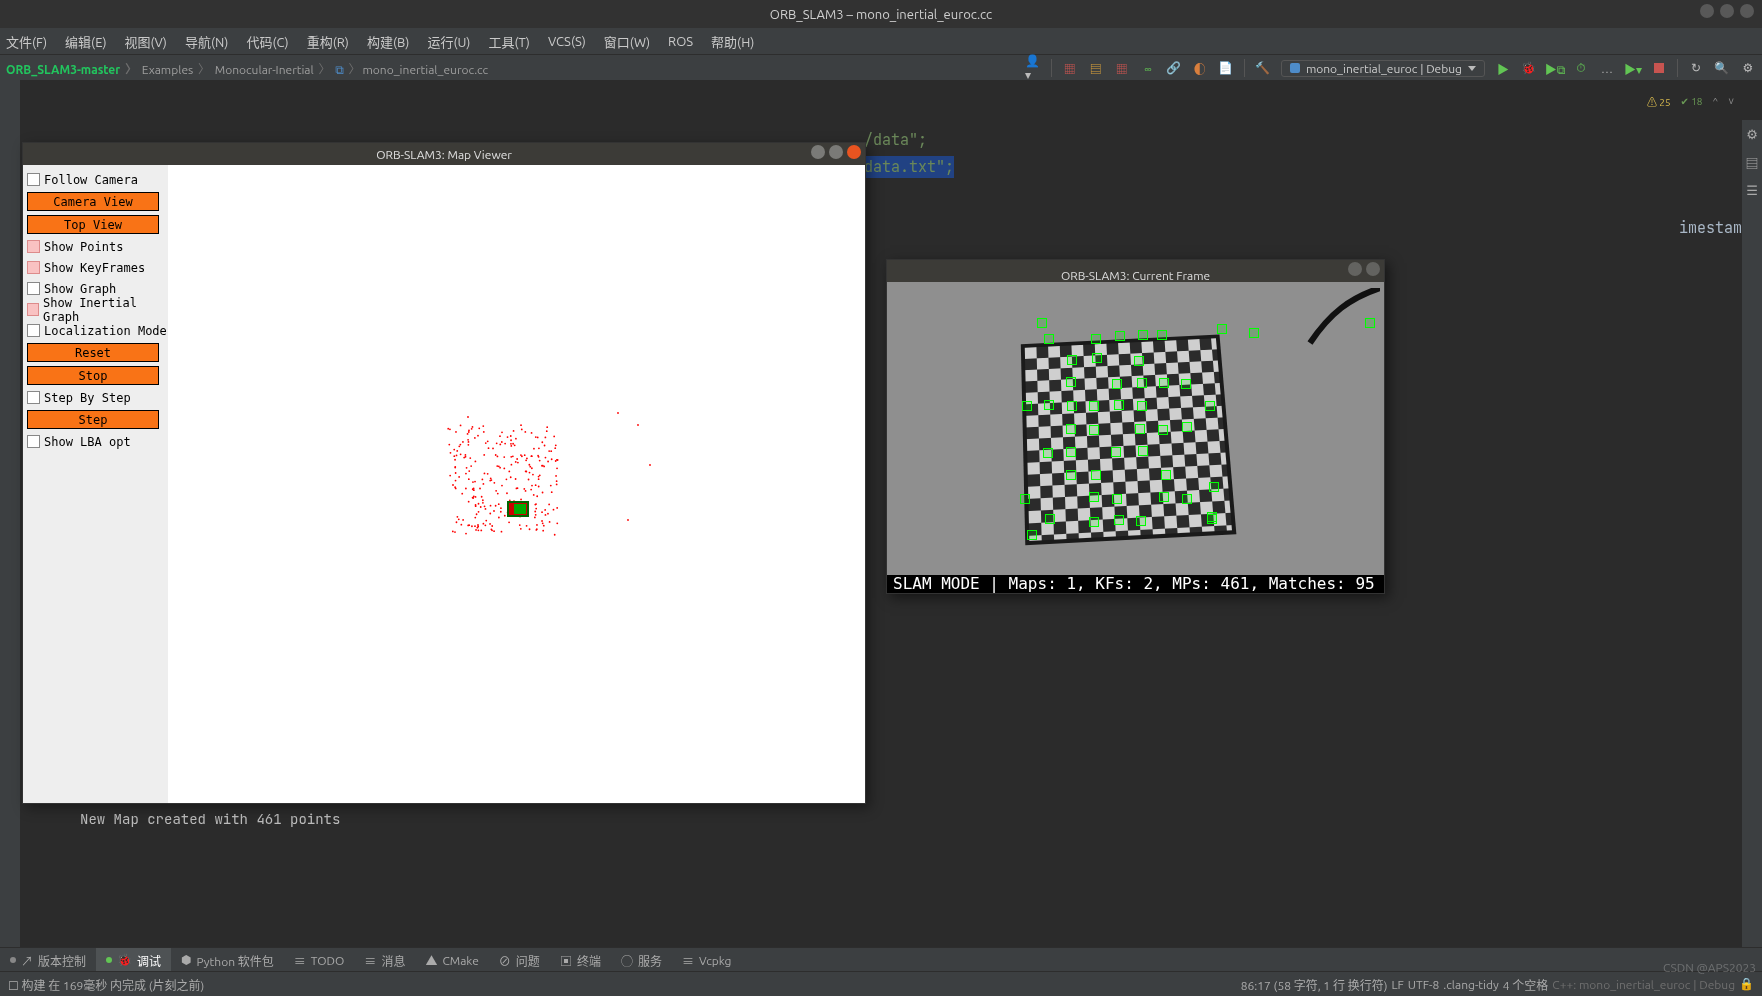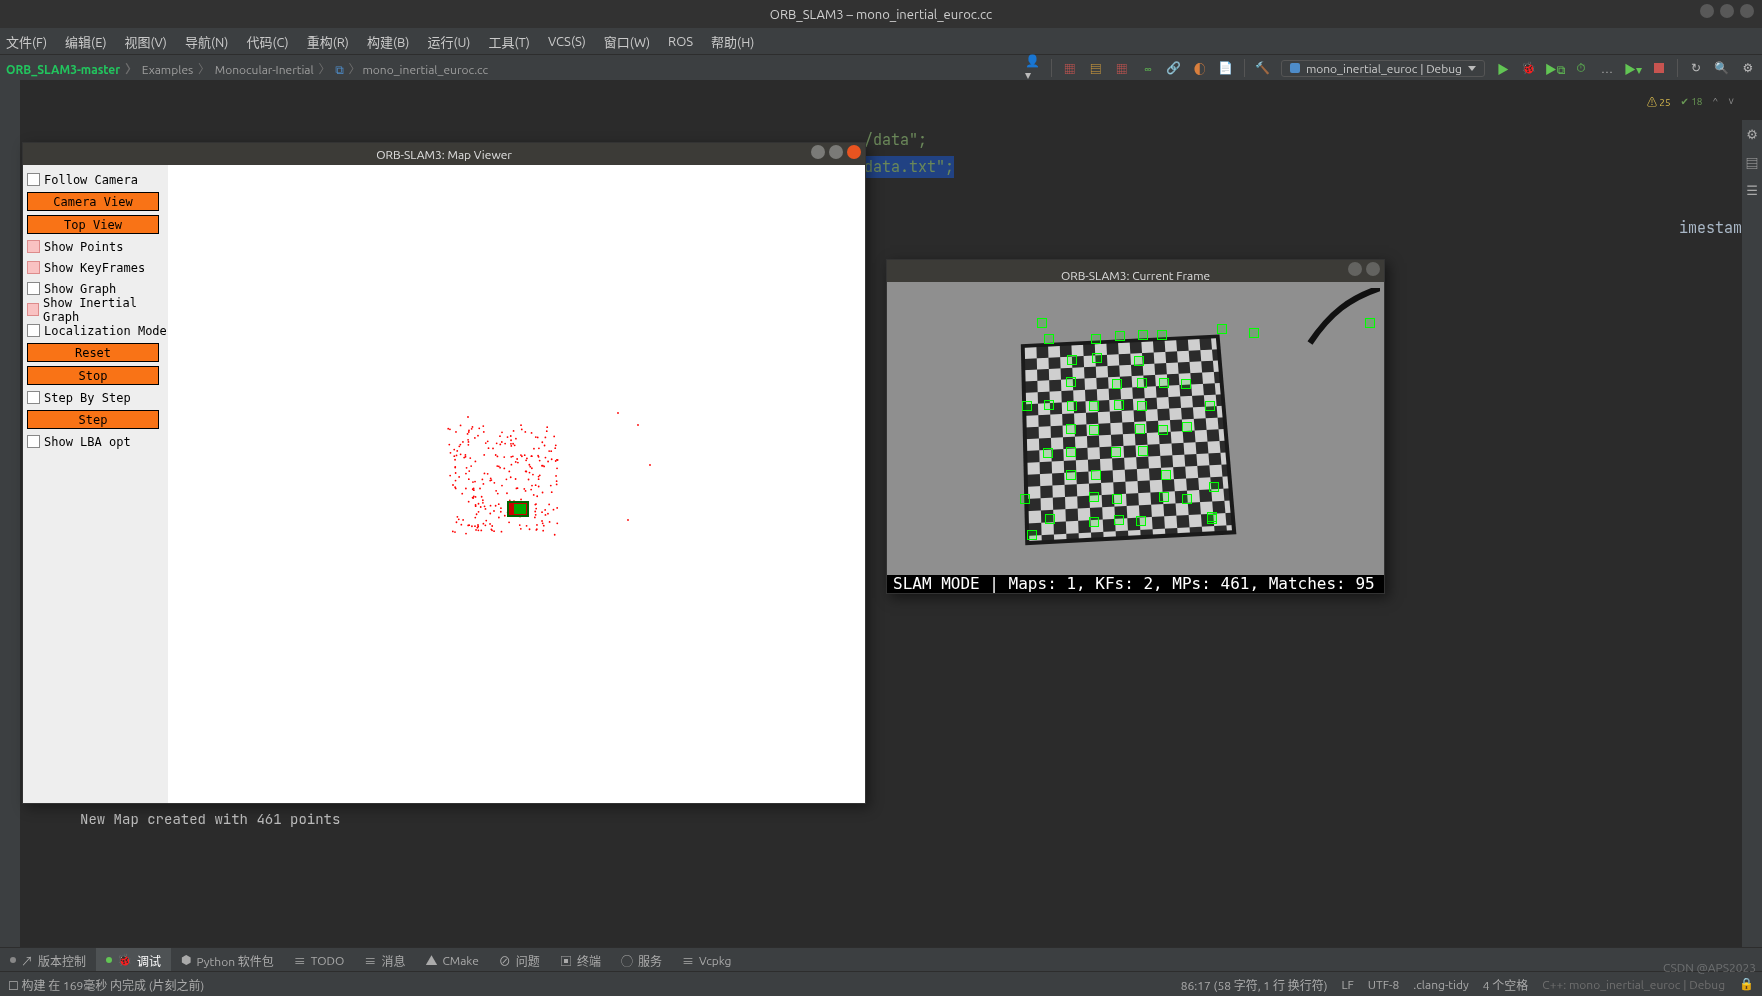--- a/index.html
+++ b/index.html
@@ -64,21 +64,21 @@
   
   .console{position:absolute;left:80px;top:730px;right:30px;height:60px;background:#2b2b2b;color:#bbbbbb;font-family:"JetBrains Mono",monospace;font-size:14px;}
   
   .bottom-tabs{position:absolute;left:0;right:0;bottom:24px;height:24px;background:#3c3f41;border-top:1px solid #2d2d2d;display:flex;align-items:center;font-size:12px;color:#aaa;}
   .bottom-tabs .tab{padding:0 10px;display:flex;align-items:center;gap:5px;height:24px;}
   .bottom-tabs .tab.active{background:#4e5254;color:#fff;}
   .tab .dot{width:6px;height:6px;border-radius:3px;background:#888;display:inline-block;}
   .tab .dot.green{background:#62c554;}
   
   .status-bar{position:absolute;left:0;right:0;bottom:0;height:24px;background:#3c3f41;border-top:1px solid #2d2d2d;display:flex;align-items:center;justify-content:space-between;color:#aaa;font-size:12px;padding:0 8px;}
-  .status-bar .sr{display:flex;gap:14px;align-items:center;}
+  .status-bar .sr{display:flex;gap:4px;align-items:center;}
   .watermark{position:absolute;right:6px;bottom:22px;color:rgba(200,200,200,.35);font-size:12px;pointer-events:none;}
 </style>
 </head>
 <body>
 
 <div class="ide-titlebar">
   <span>ORB_SLAM3 – mono_inertial_euroc.cc</span>
   <div class="tbtns">
     <span class="tbn"></span>
     <span class="tbn"></span>

